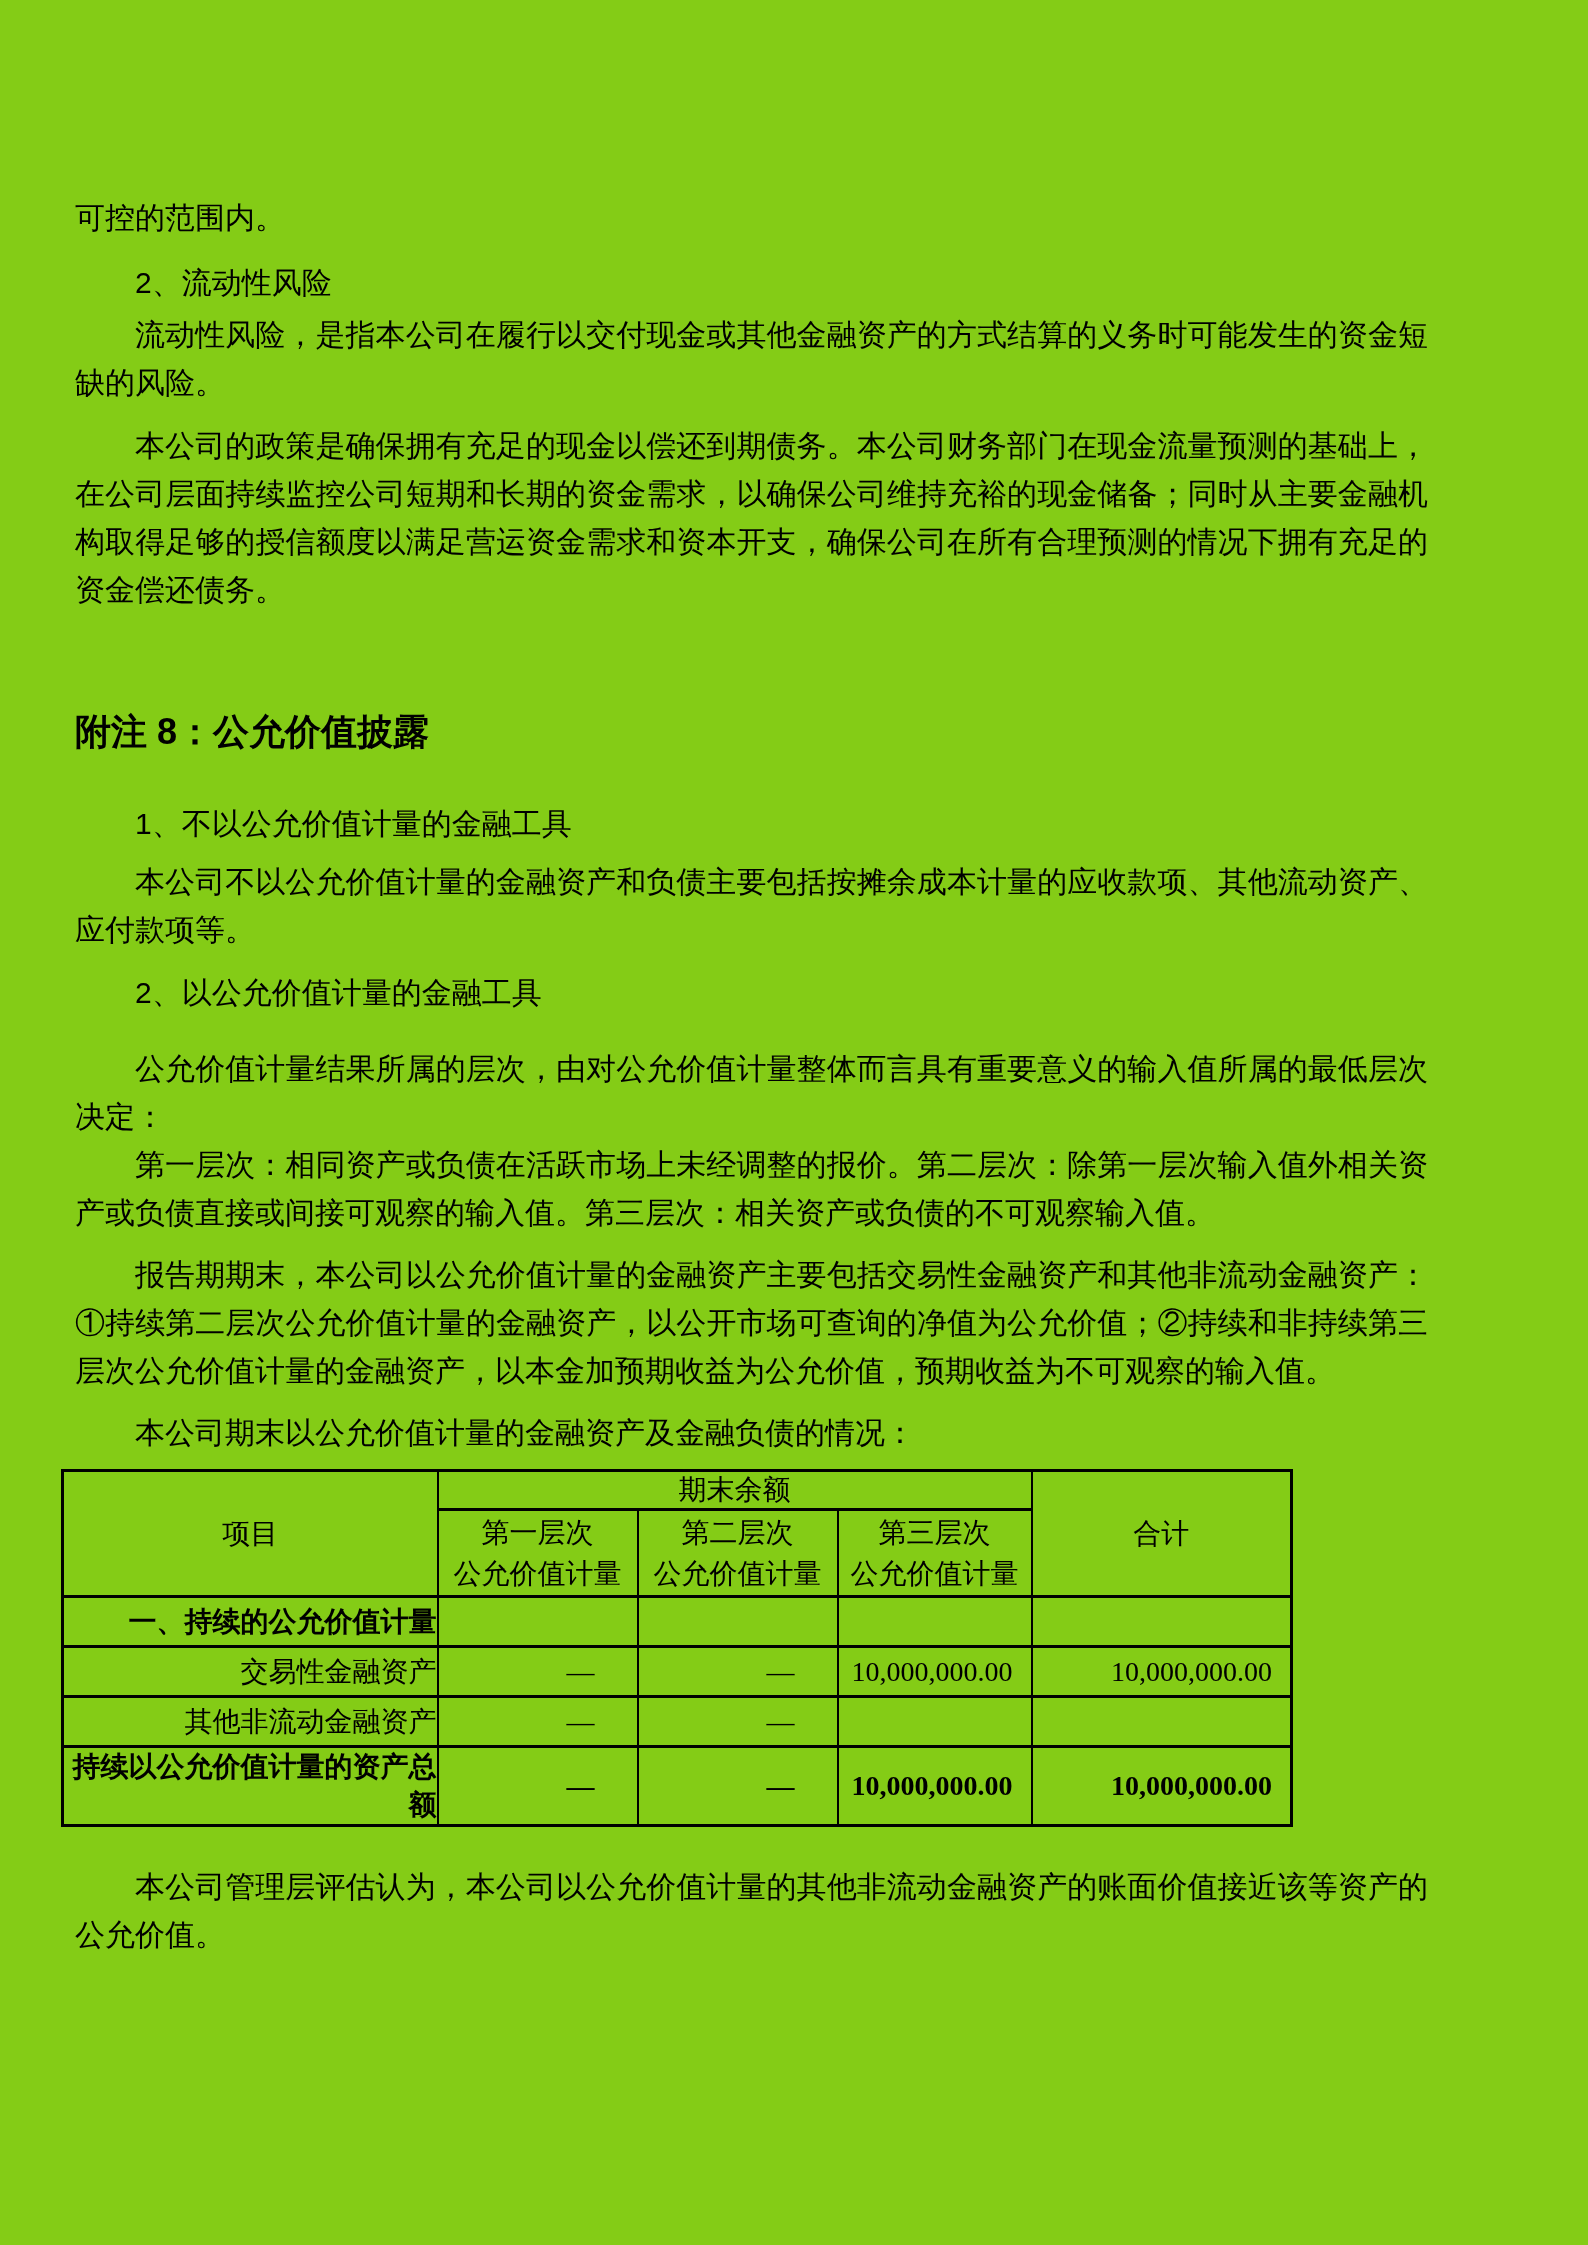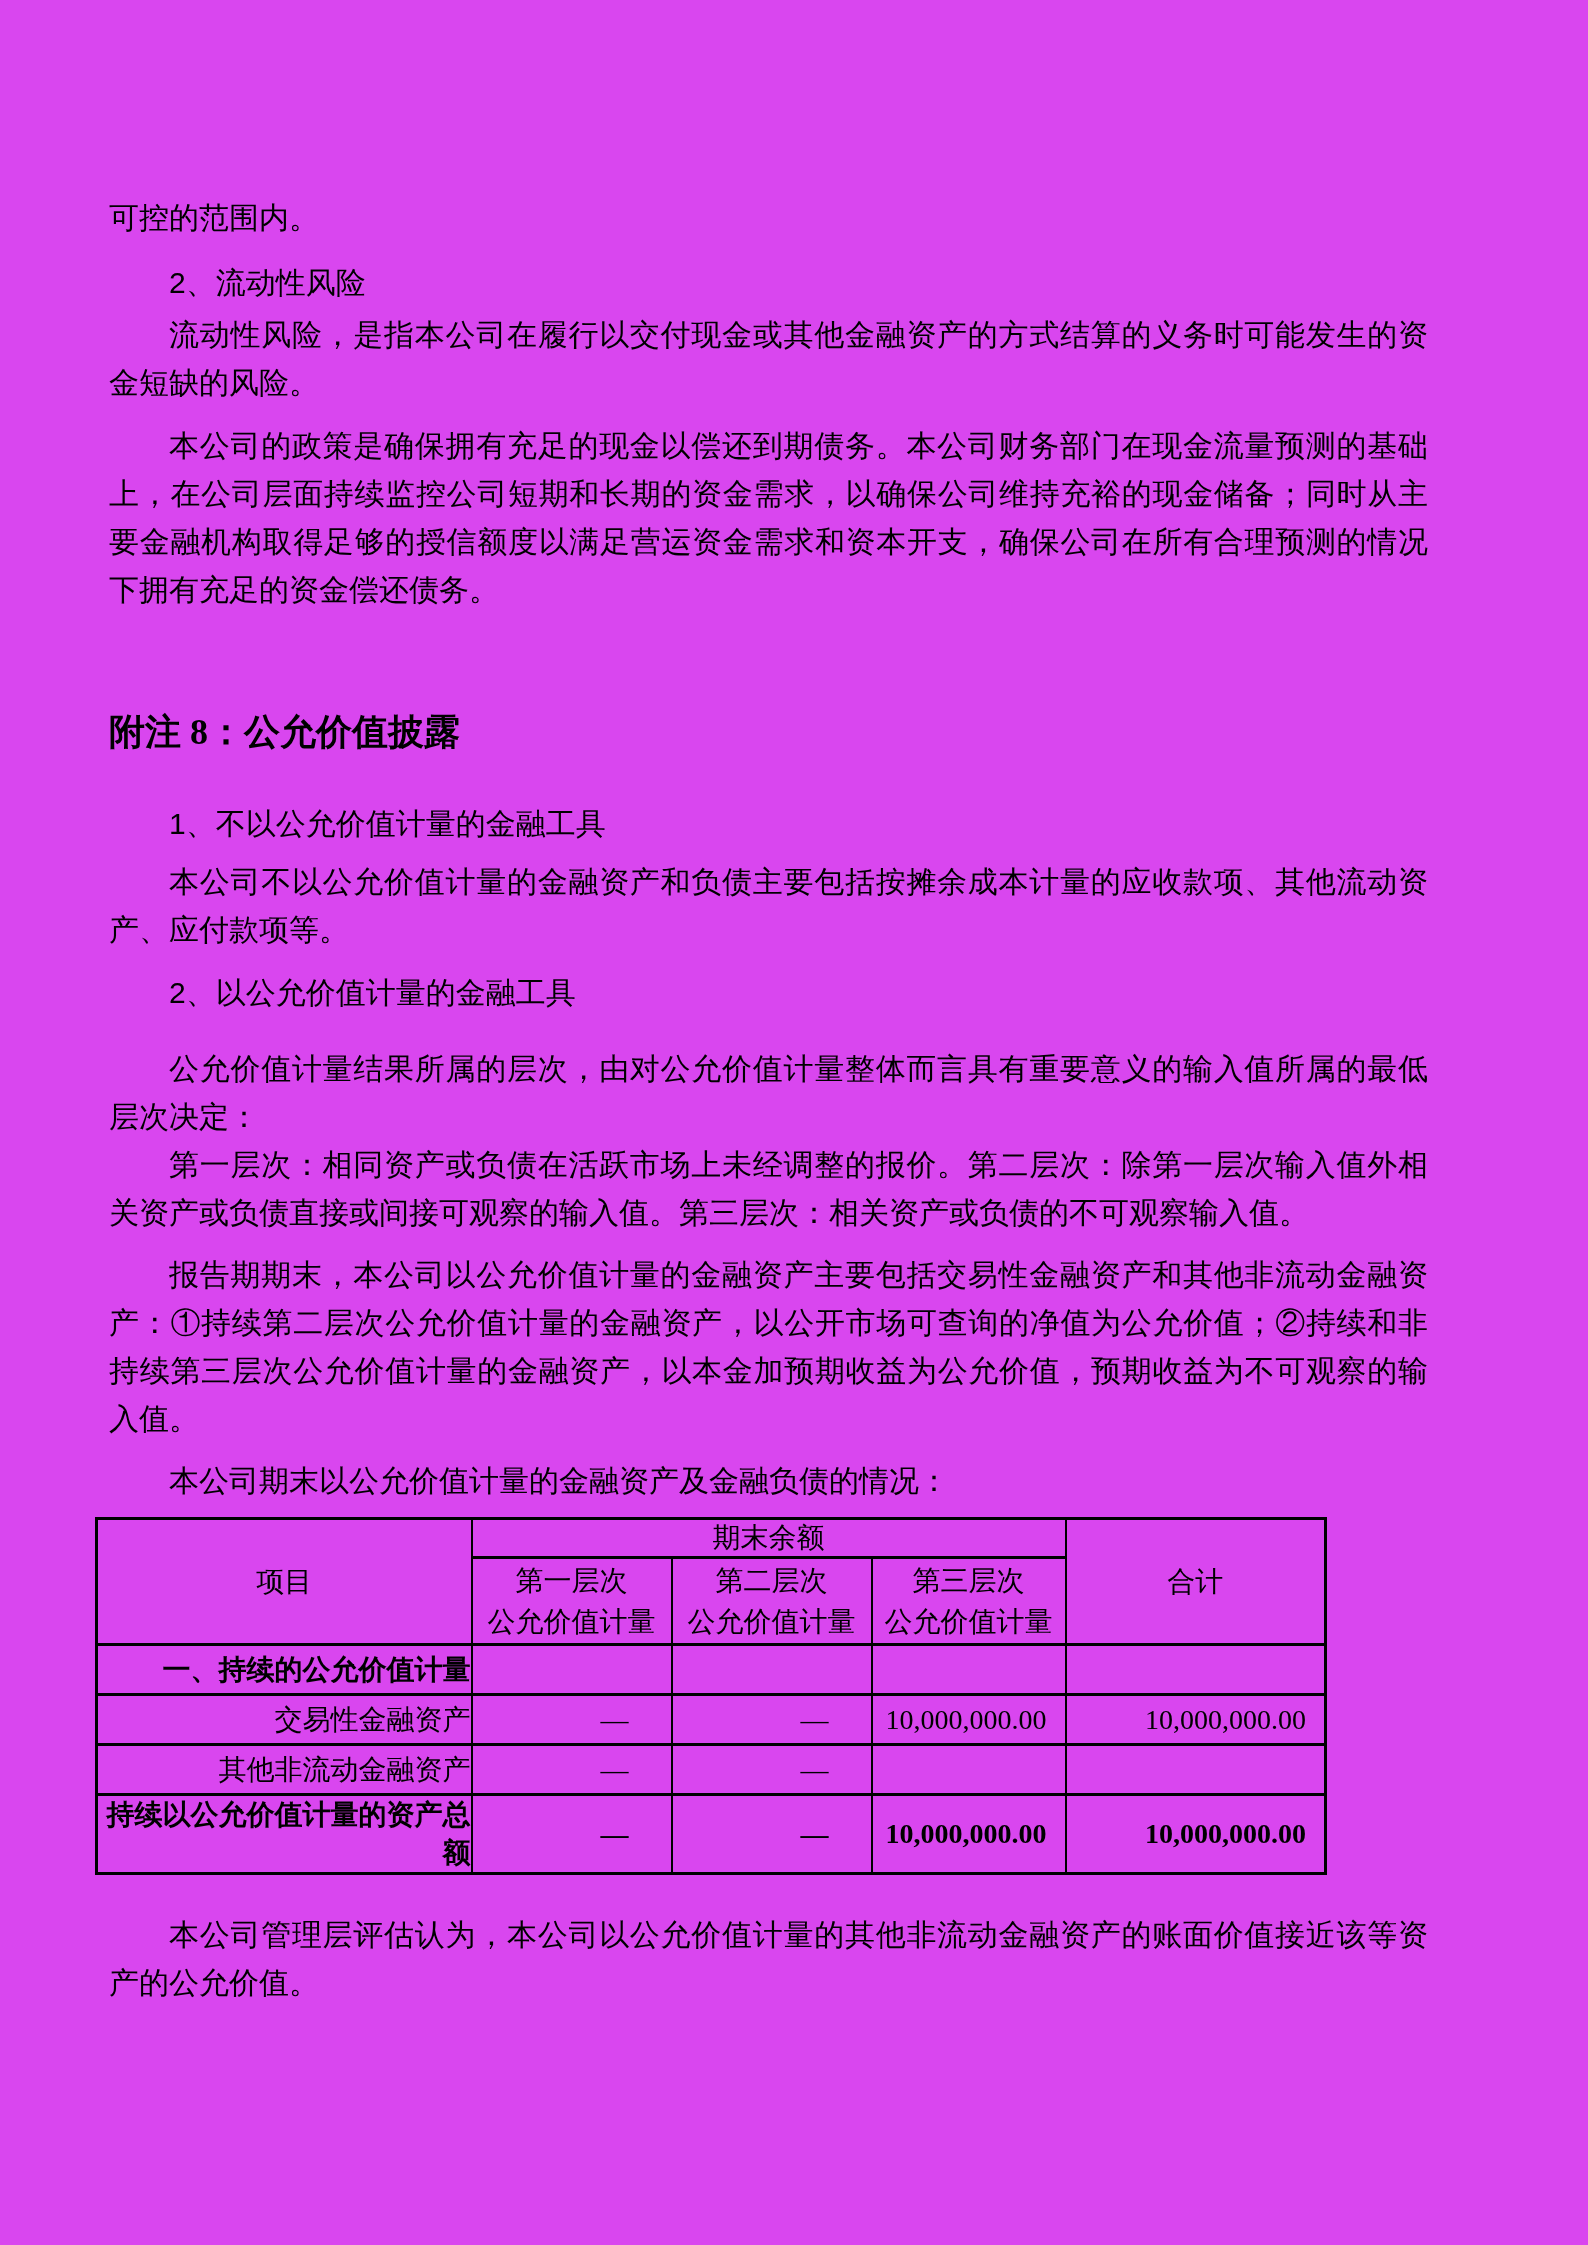--- a/index.html
+++ b/index.html
@@ -5,22 +5,22 @@
   * { margin: 0; padding: 0; box-sizing: border-box; }
   html, body { background: #ffffff; }
   body {
     width: 1588px; height: 2245px;
     font-family: "Liberation Serif", serif;
     color: #000000;
     overflow: hidden;
   }
   .page {
     width: 1588px; height: 2245px;
-    padding: 194px 160px 0 109px;
-    background: #d946ef;
+    padding: 194px 160px 0 75px;
+    background: #84cc16;
   }
   
   .para {
     font-size: 30px;
     line-height: 48px;
     text-align: justify;
     text-indent: 2em;
   }
   .cont { 
     font-size: 30px;
@@ -29,21 +29,21 @@
   }
   
   .sub {
     font-family: "Liberation Sans", sans-serif;
     font-size: 30px;
     line-height: 48px;
     font-weight: normal;
     padding-left: 60px;
   }
   .note8 {
-    font-family: Liberation Serif, serif;
+    font-family: Liberation Sans, sans-serif;
     font-size: 36px;
     line-height: 52px;
     font-weight: bold;
   }
   #h-liquidity   { margin-top: 17px; }
   #p-liq-1       { margin-top: 4px; }
   #p-liq-2       { margin-top: 15px; }
   #h-note8       { margin-top: 92px; }
   #h-sub1        { margin-top: 42px; }
   #p-sub1        { margin-top: 10px; }

